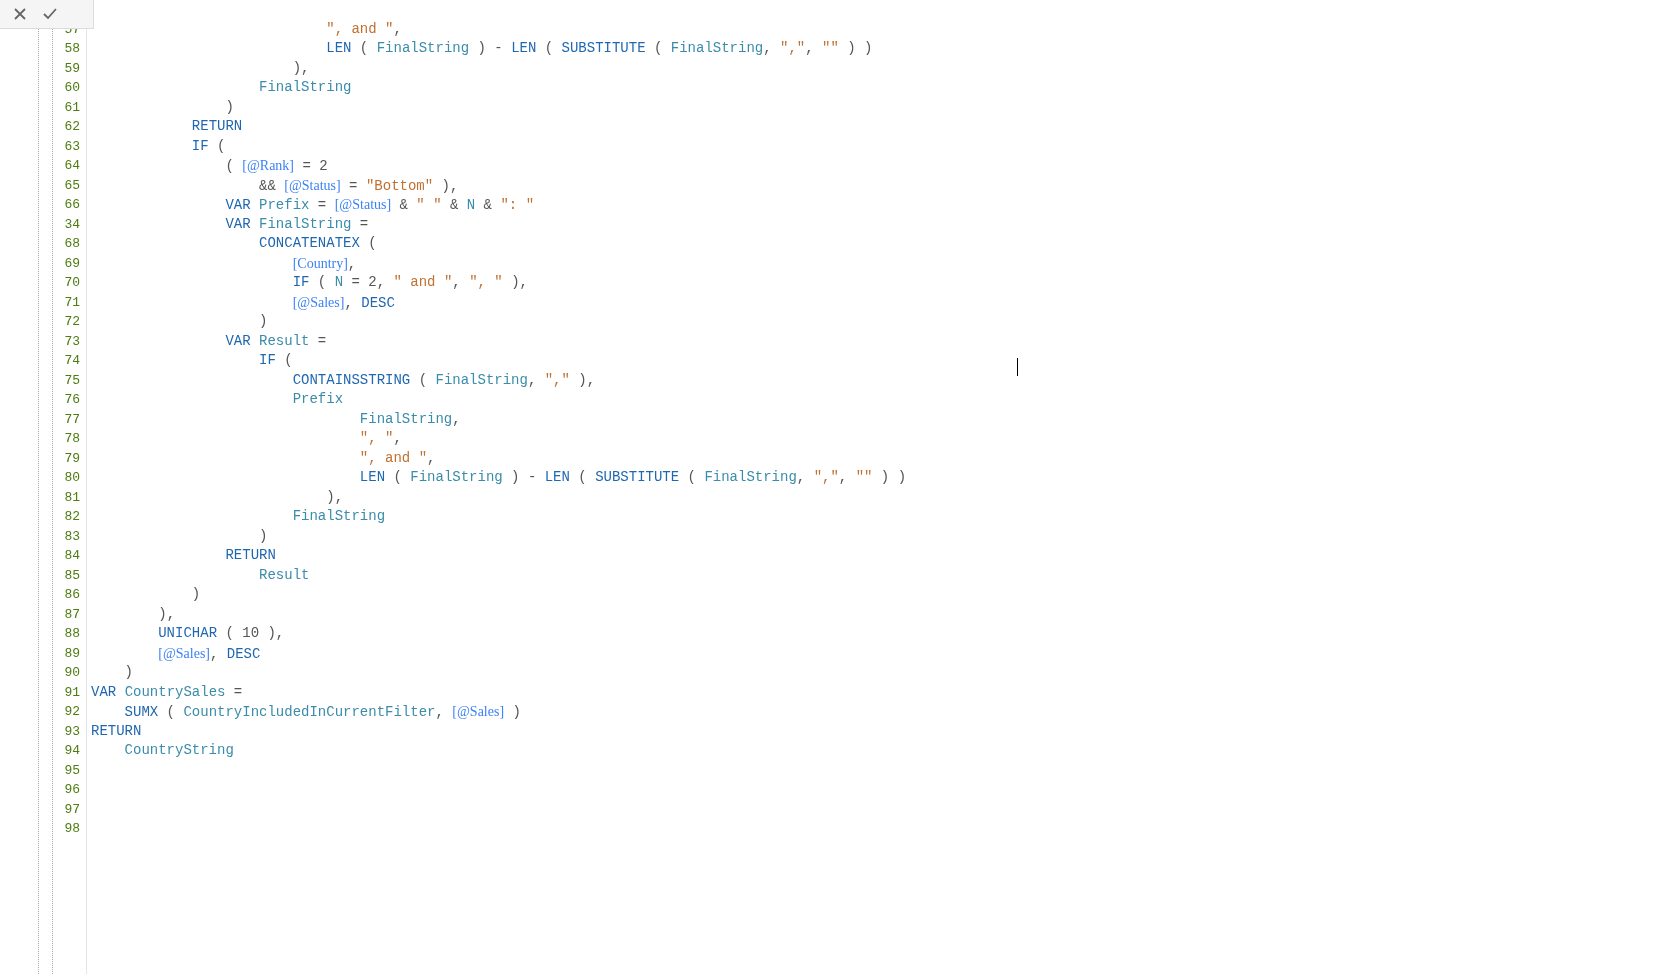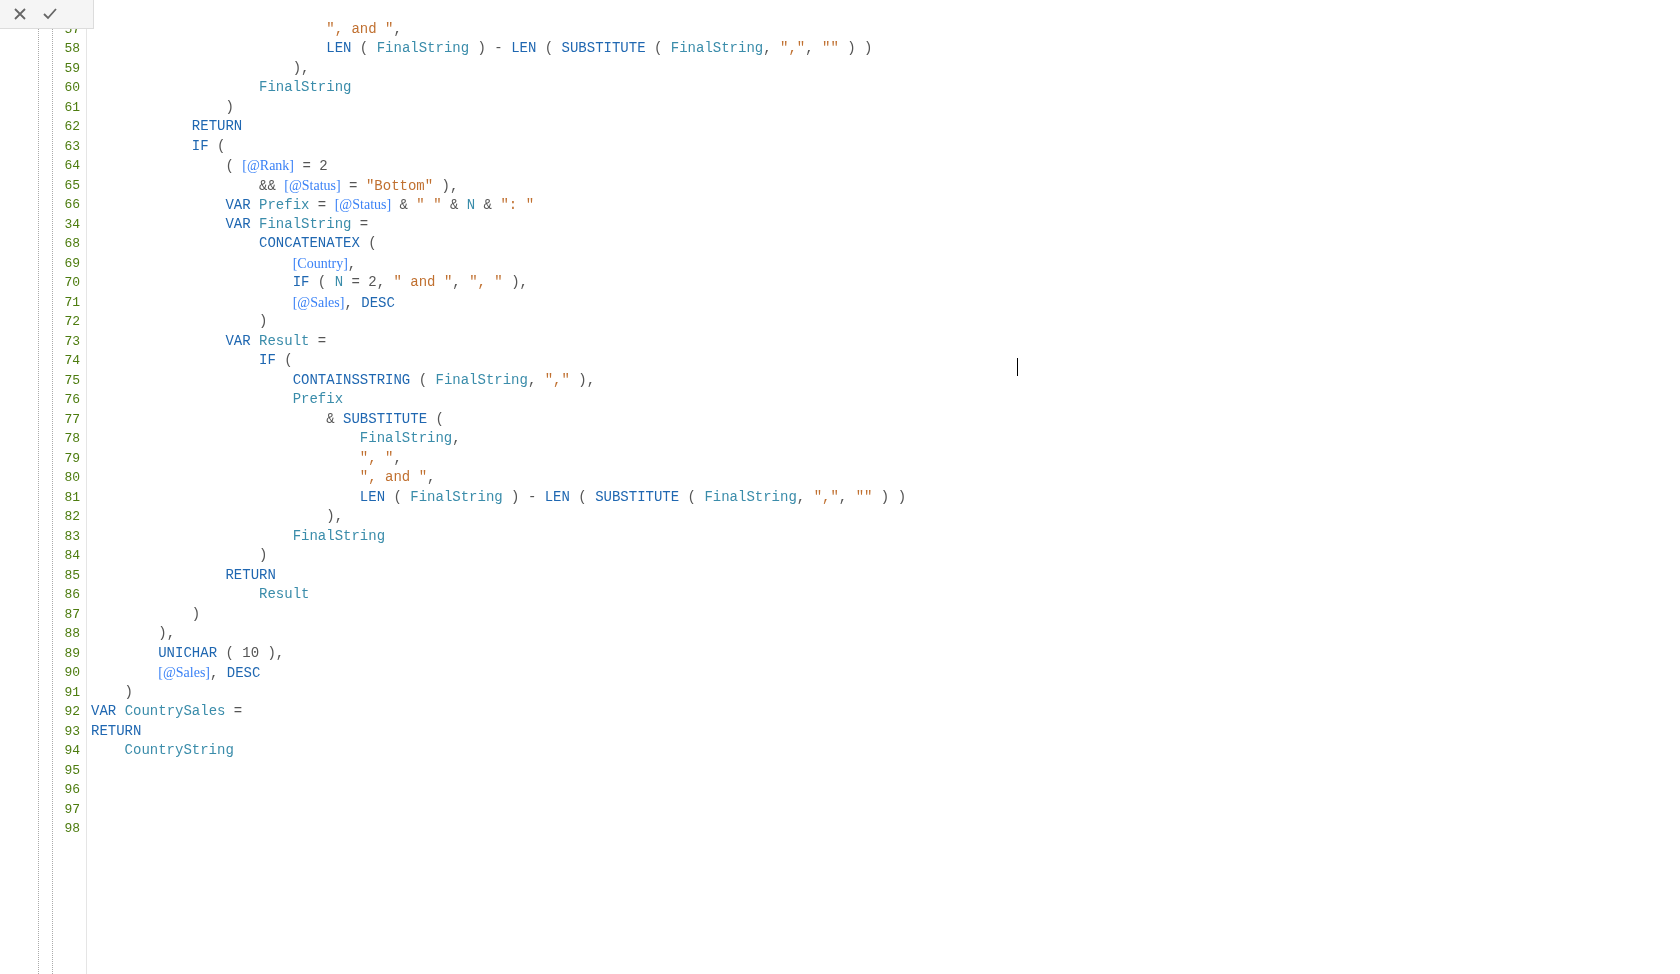--- a/index.html
+++ b/index.html
@@ -176,36 +176,36 @@
       <div class="code-line">                <span class="kw">VAR</span><span class="op"> </span><span class="id">FinalString</span><span class="op"> =</span></div>
       <div class="code-line">                    <span class="fn">CONCATENATEX</span><span class="op"> (</span></div>
       <div class="code-line">                        <span class="ref">[Country]</span><span class="op">,</span></div>
       <div class="code-line">                        <span class="kw">IF</span><span class="op"> ( </span><span class="id">N</span><span class="op"> = </span><span class="num">2</span><span class="op">, </span><span class="str">" and "</span><span class="op">, </span><span class="str">", "</span><span class="op"> ),</span></div>
       <div class="code-line">                        <span class="ref">[@Sales]</span><span class="op">, </span><span class="kw">DESC</span></div>
       <div class="code-line">                    <span class="op">)</span></div>
       <div class="code-line">                <span class="kw">VAR</span><span class="op"> </span><span class="id">Result</span><span class="op"> =</span></div>
       <div class="code-line">                    <span class="kw">IF</span><span class="op"> (</span></div>
       <div class="code-line">                        <span class="fn">CONTAINSSTRING</span><span class="op"> ( </span><span class="id">FinalString</span><span class="op">, </span><span class="str">","</span><span class="op"> ),</span></div>
       <div class="code-line">                        <span class="id">Prefix</span></div>
-      <div class="code-line">                            <span class="op">&amp; </span><span class="fn">SUBSTITUTE</span><span class="op"> (</span></div>
       <div class="code-line">                                <span class="id">FinalString</span><span class="op">,</span></div>
       <div class="code-line">                                <span class="str">", "</span><span class="op">,</span></div>
       <div class="code-line">                                <span class="str">", and "</span><span class="op">,</span></div>
       <div class="code-line">                                <span class="fn">LEN</span><span class="op"> ( </span><span class="id">FinalString</span><span class="op"> ) - </span><span class="fn">LEN</span><span class="op"> ( </span><span class="fn">SUBSTITUTE</span><span class="op"> ( </span><span class="id">FinalString</span><span class="op">, </span><span class="str">","</span><span class="op">, </span><span class="str">""</span><span class="op"> ) )</span></div>
       <div class="code-line">                            <span class="op">)</span><span class="op">,</span></div>
       <div class="code-line">                        <span class="id">FinalString</span></div>
       <div class="code-line">                    <span class="op">)</span></div>
       <div class="code-line">                <span class="kw">RETURN</span></div>
       <div class="code-line">                    <span class="id">Result</span></div>
       <div class="code-line">            <span class="op">)</span></div>
       <div class="code-line">        <span class="op">)</span><span class="op">,</span></div>
       <div class="code-line">        <span class="fn">UNICHAR</span><span class="op"> ( </span><span class="num">10</span><span class="op"> ),</span></div>
       <div class="code-line">        <span class="ref">[@Sales]</span><span class="op">, </span><span class="kw">DESC</span></div>
       <div class="code-line">    <span class="op">)</span></div>
       <div class="code-line"><span class="kw">VAR</span><span class="op"> </span><span class="id">CountrySales</span><span class="op"> =</span></div>
+      <div class="code-line">    <span class="fn">SUMX</span><span class="op"> ( </span><span class="id">CountryIncludedInCurrentFilter</span><span class="op">, </span><span class="ref">[@Sales]</span><span class="op"> )</span></div>
       <div class="code-line"><span class="kw">RETURN</span></div>
       <div class="code-line">    <span class="id">CountryString</span></div>
       <div class="code-line"></div>
     </div>
 </div>
 
 <div class="toolbar">
   <div class="toolbar-btn" title="Cancel">
     <svg width="16" height="16" viewBox="0 0 16 16">
         <path d="M3 3 L13 13 M13 3 L3 13" stroke="#666" stroke-width="1.8" fill="none"></path>

